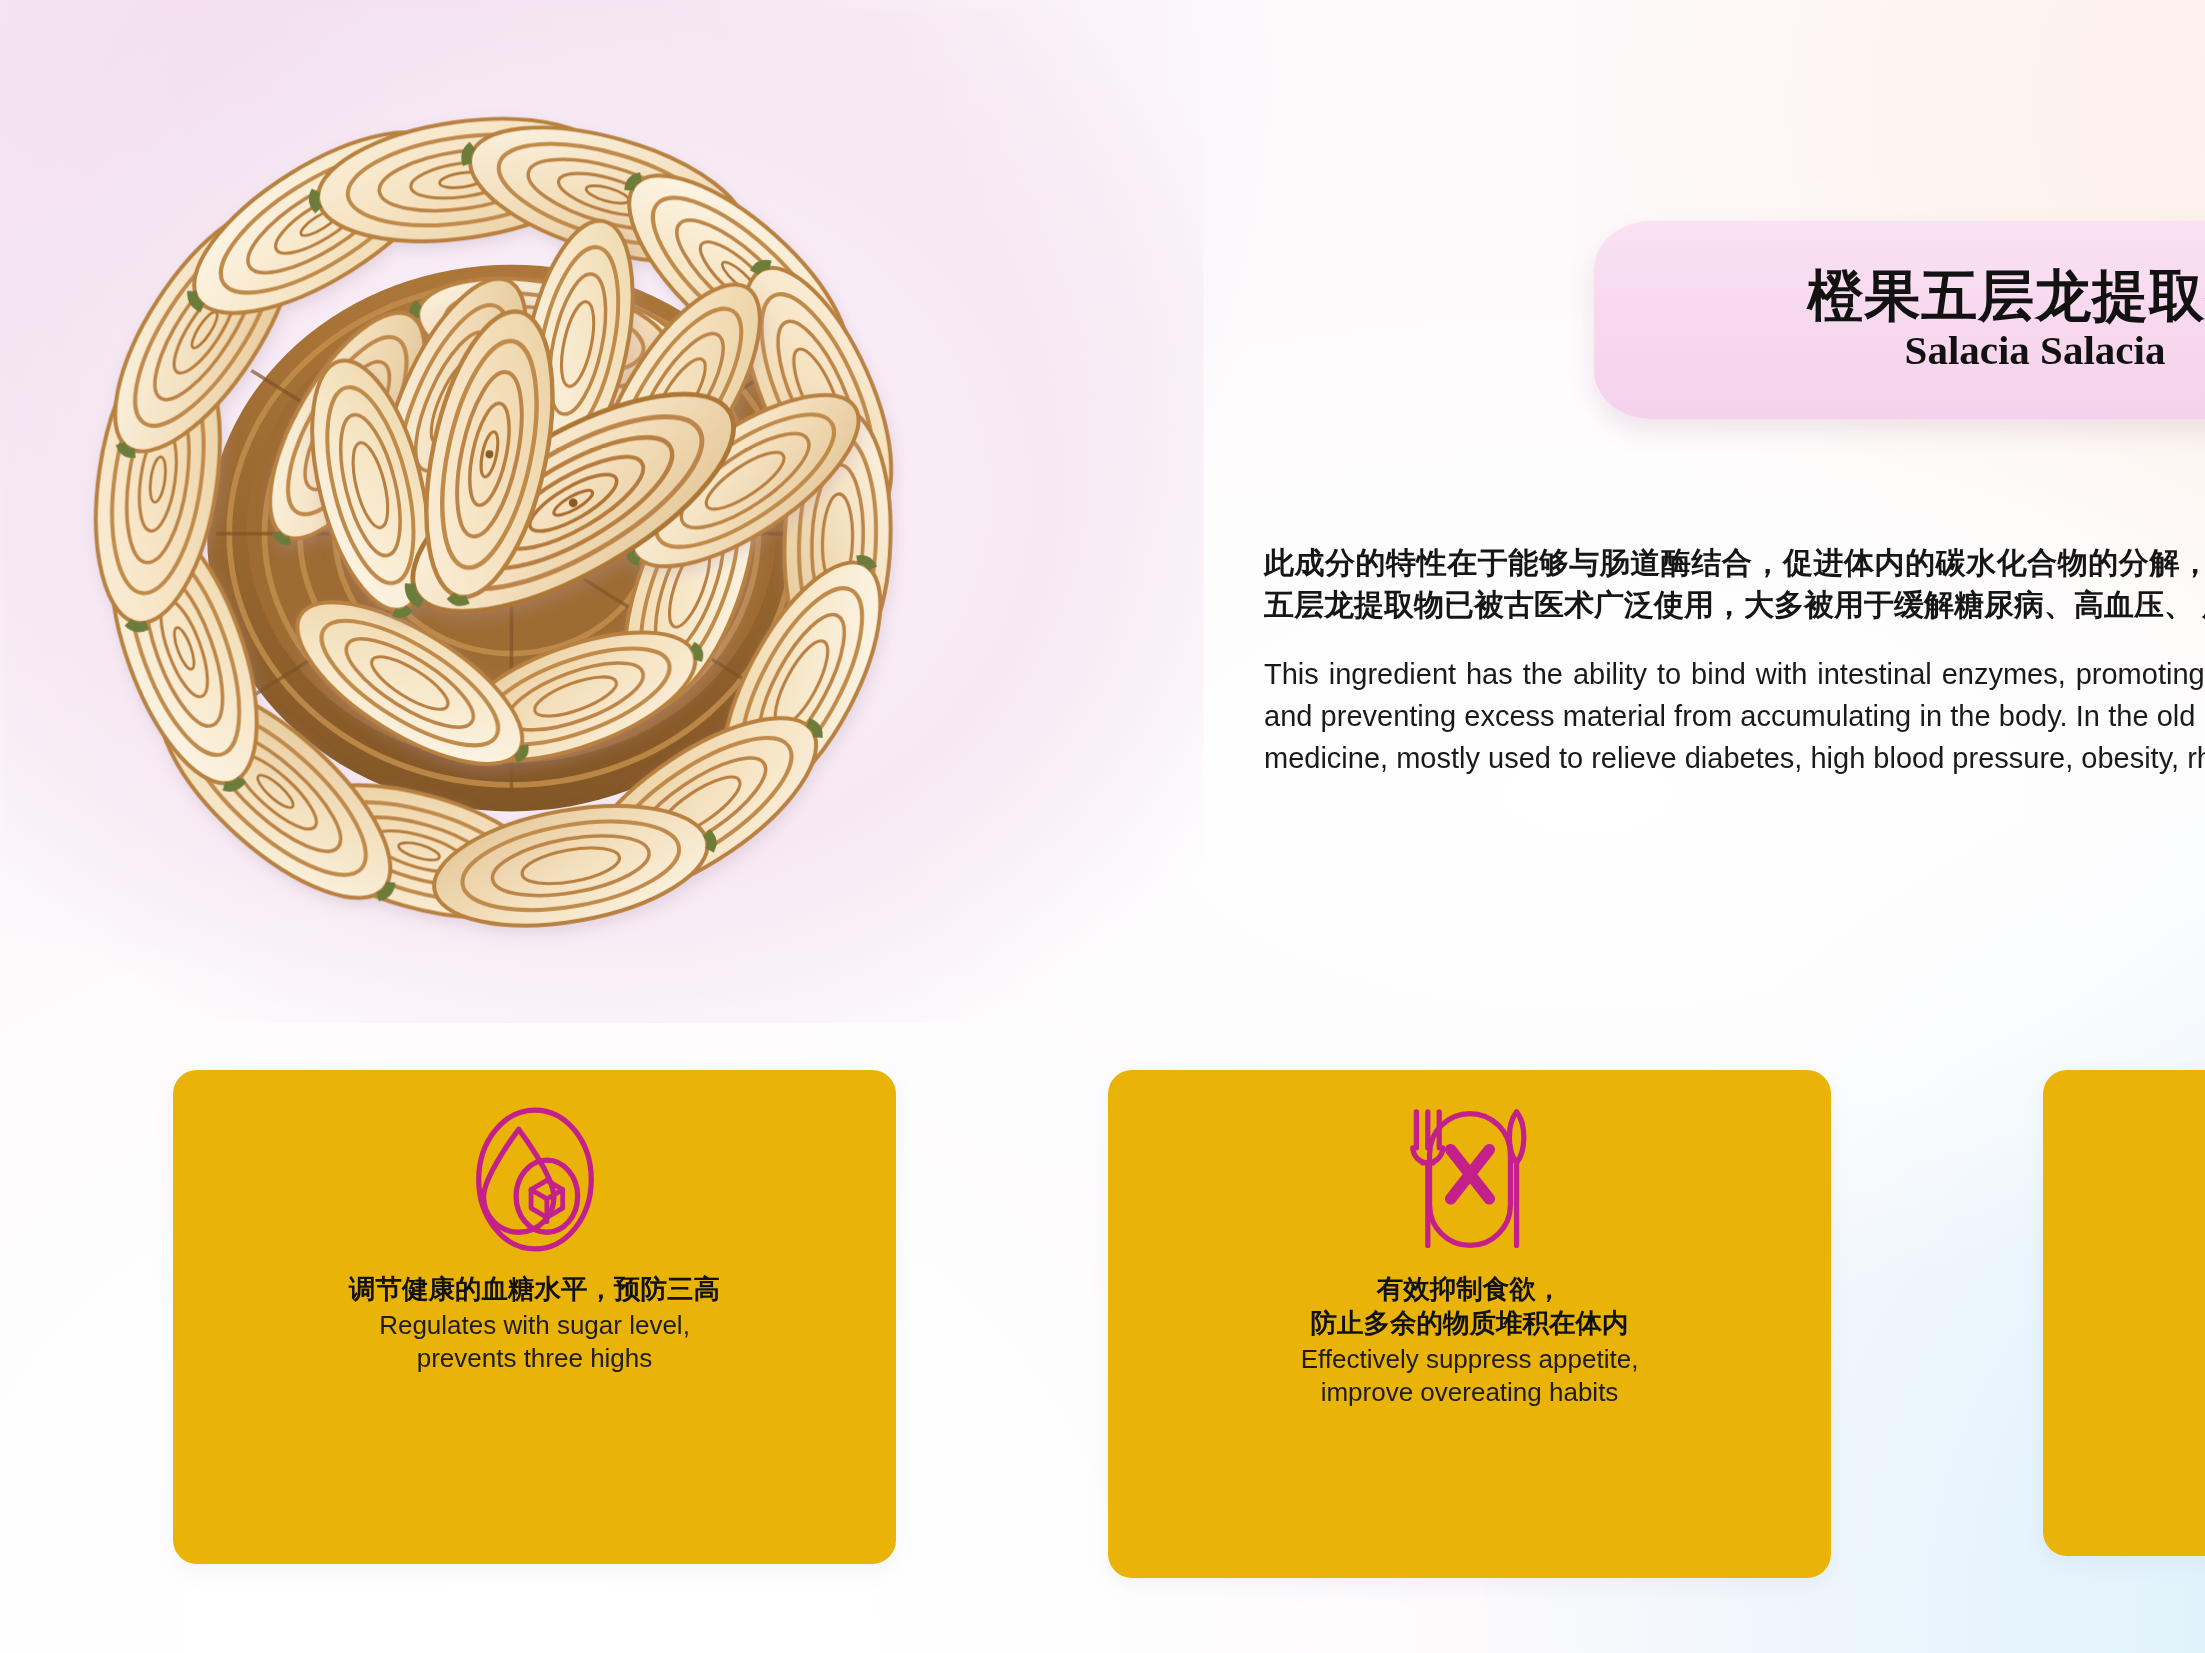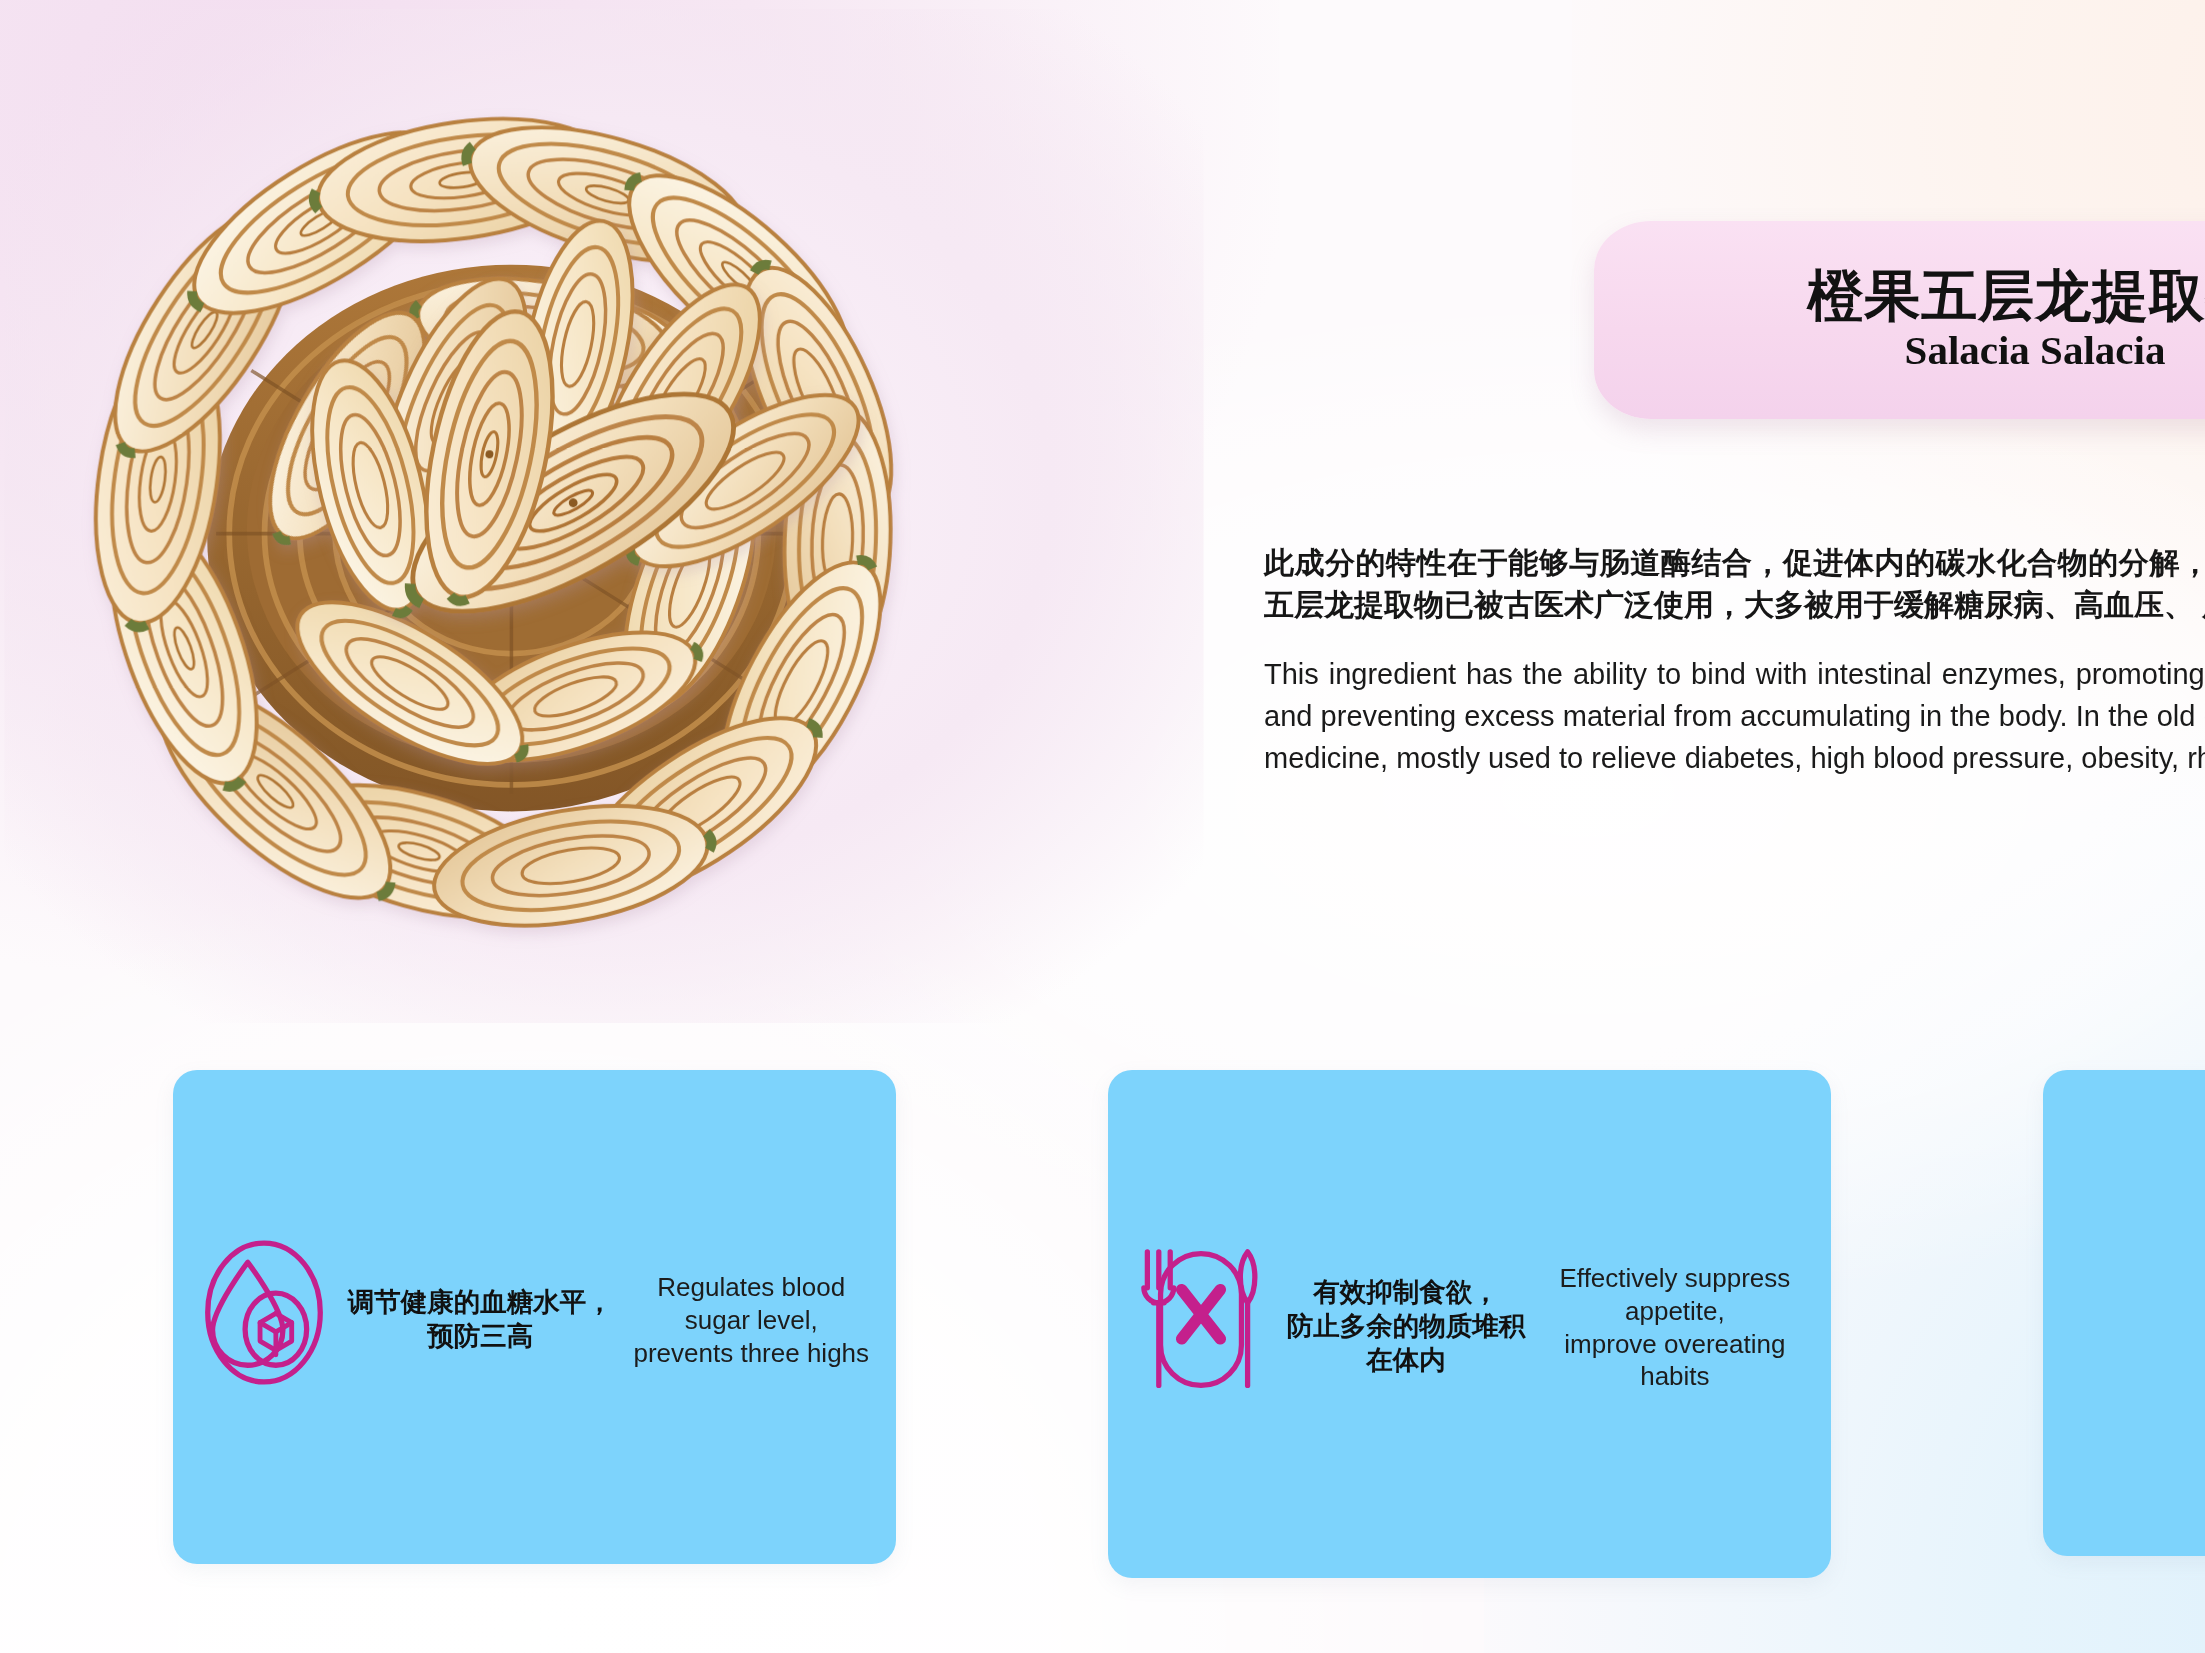--- a/index.html
+++ b/index.html
@@ -81,24 +81,24 @@
     margin:0;
   }
 
   
   #cards{
     position:absolute;left:173px;top:1070px;width:2593px;height:512px;
     display:flex;justify-content:space-between;align-items:flex-start;
   }
   .card{
     width:723px;
-    background:#7dd3fc;
+    background:#eab308;
     border-radius:24px;
     box-shadow:0 7px 20px rgba(120,140,170,0.09);
-    display:flex;flex-direction:row;align-items:center;
+    display:flex;flex-direction:column;align-items:center;
     padding:32px 17.6px 25px 17.6px;
     box-sizing:border-box;
   }
   .card-1{height:494px;}
   .card-2{height:508px;}
   .card-3{height:486px;}
   .card-icon{
     height:154px;display:flex;align-items:center;justify-content:center;
     margin-bottom:16px;
   }
@@ -429,21 +429,21 @@
             <ellipse cx="192" cy="212" rx="70" ry="82"></ellipse>
             <g stroke-width="11">
               <path d="M192 176 l36 21 v42 l-36 21 l-36 -21 v-42 Z"></path>
               <path d="M192 176 l0 0 M156 197 l36 21 l36 -21"></path>
               <path d="M192 218 v52"></path>
             </g>
           </g>
         </svg>
       </div>
       <div class="card-cn">调节健康的血糖水平，预防三高</div>
-      <div class="card-en">Regulates blood sugar level,
+      <div class="card-en">Regulates with sugar level,
 prevents three highs</div>
     </div>
 
     <div class="card card-2">
       <div class="card-icon">
         <svg width="150" height="153" viewBox="0 0 340 348" aria-hidden="true">
           <g fill="none" stroke="#c4208c" stroke-width="12" stroke-linecap="round" stroke-linejoin="round">
 
             <path d="M170 24 a92 92 0 0 1 92 92 v116 a92 92 0 0 1 -92 92 a92 92 0 0 1 -92 -92 V116 a92 92 0 0 1 92 -92 Z"></path>
 

